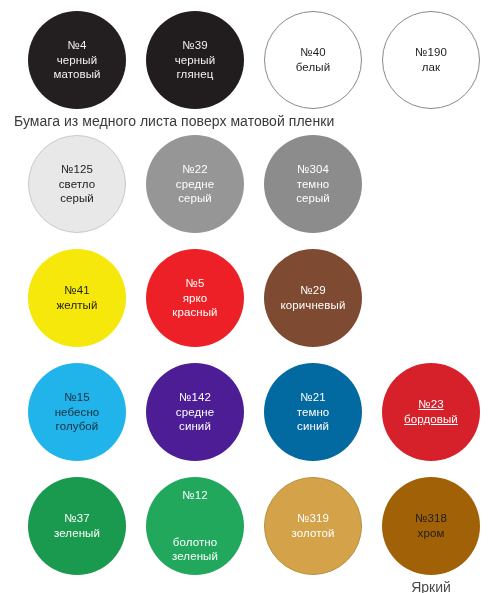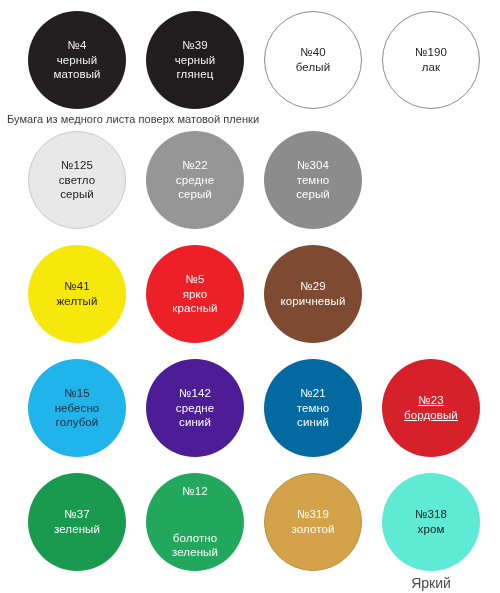--- a/index.html
+++ b/index.html
@@ -51,24 +51,24 @@
   }
   .swatch .code {
     display: block;
     white-space: nowrap;
   }
   .swatch .name {
     display: block;
     white-space: pre-line;
   }
   .note {
-    font-size: 11px;
+    font-size: 14px;
     color: #3a3a3a;
     letter-spacing: 0.05px;
-    padding-left: 7px;
+    padding-left: 14px;
     margin-top: 4px;
     margin-bottom: 2px;
   }
   .footnote {
     font-size: 14px;
     color: #4a4a4a;
     text-align: center;
     line-height: 1.35;
     width: 118px;
     margin-top: 3px;
@@ -208,21 +208,21 @@
       <div class="footnote spacer-foot"></div>
     </div>
     <div class="cell">
       <div class="swatch" style="background: rgb(212, 163, 73); color: rgb(255, 255, 255); border: 1px solid rgb(185, 143, 63);">
         <span class="code">№319</span>
         <span class="name">золотой</span>
       </div>
       <div class="footnote spacer-foot"></div>
     </div>
     <div class="cell">
-      <div class="swatch" style="background: #5eead4; color: rgb(29, 29, 29); border: 1px solid transparent;">
+      <div class="swatch" style="background: #a16207; color: rgb(29, 29, 29); border: 1px solid transparent;">
         <span class="code">№318</span>
         <span class="name">хром</span>
       </div>
       <div class="footnote">Яркий серебряный
 Дракон</div>
     </div>
   </div>
 
 </div>
 

